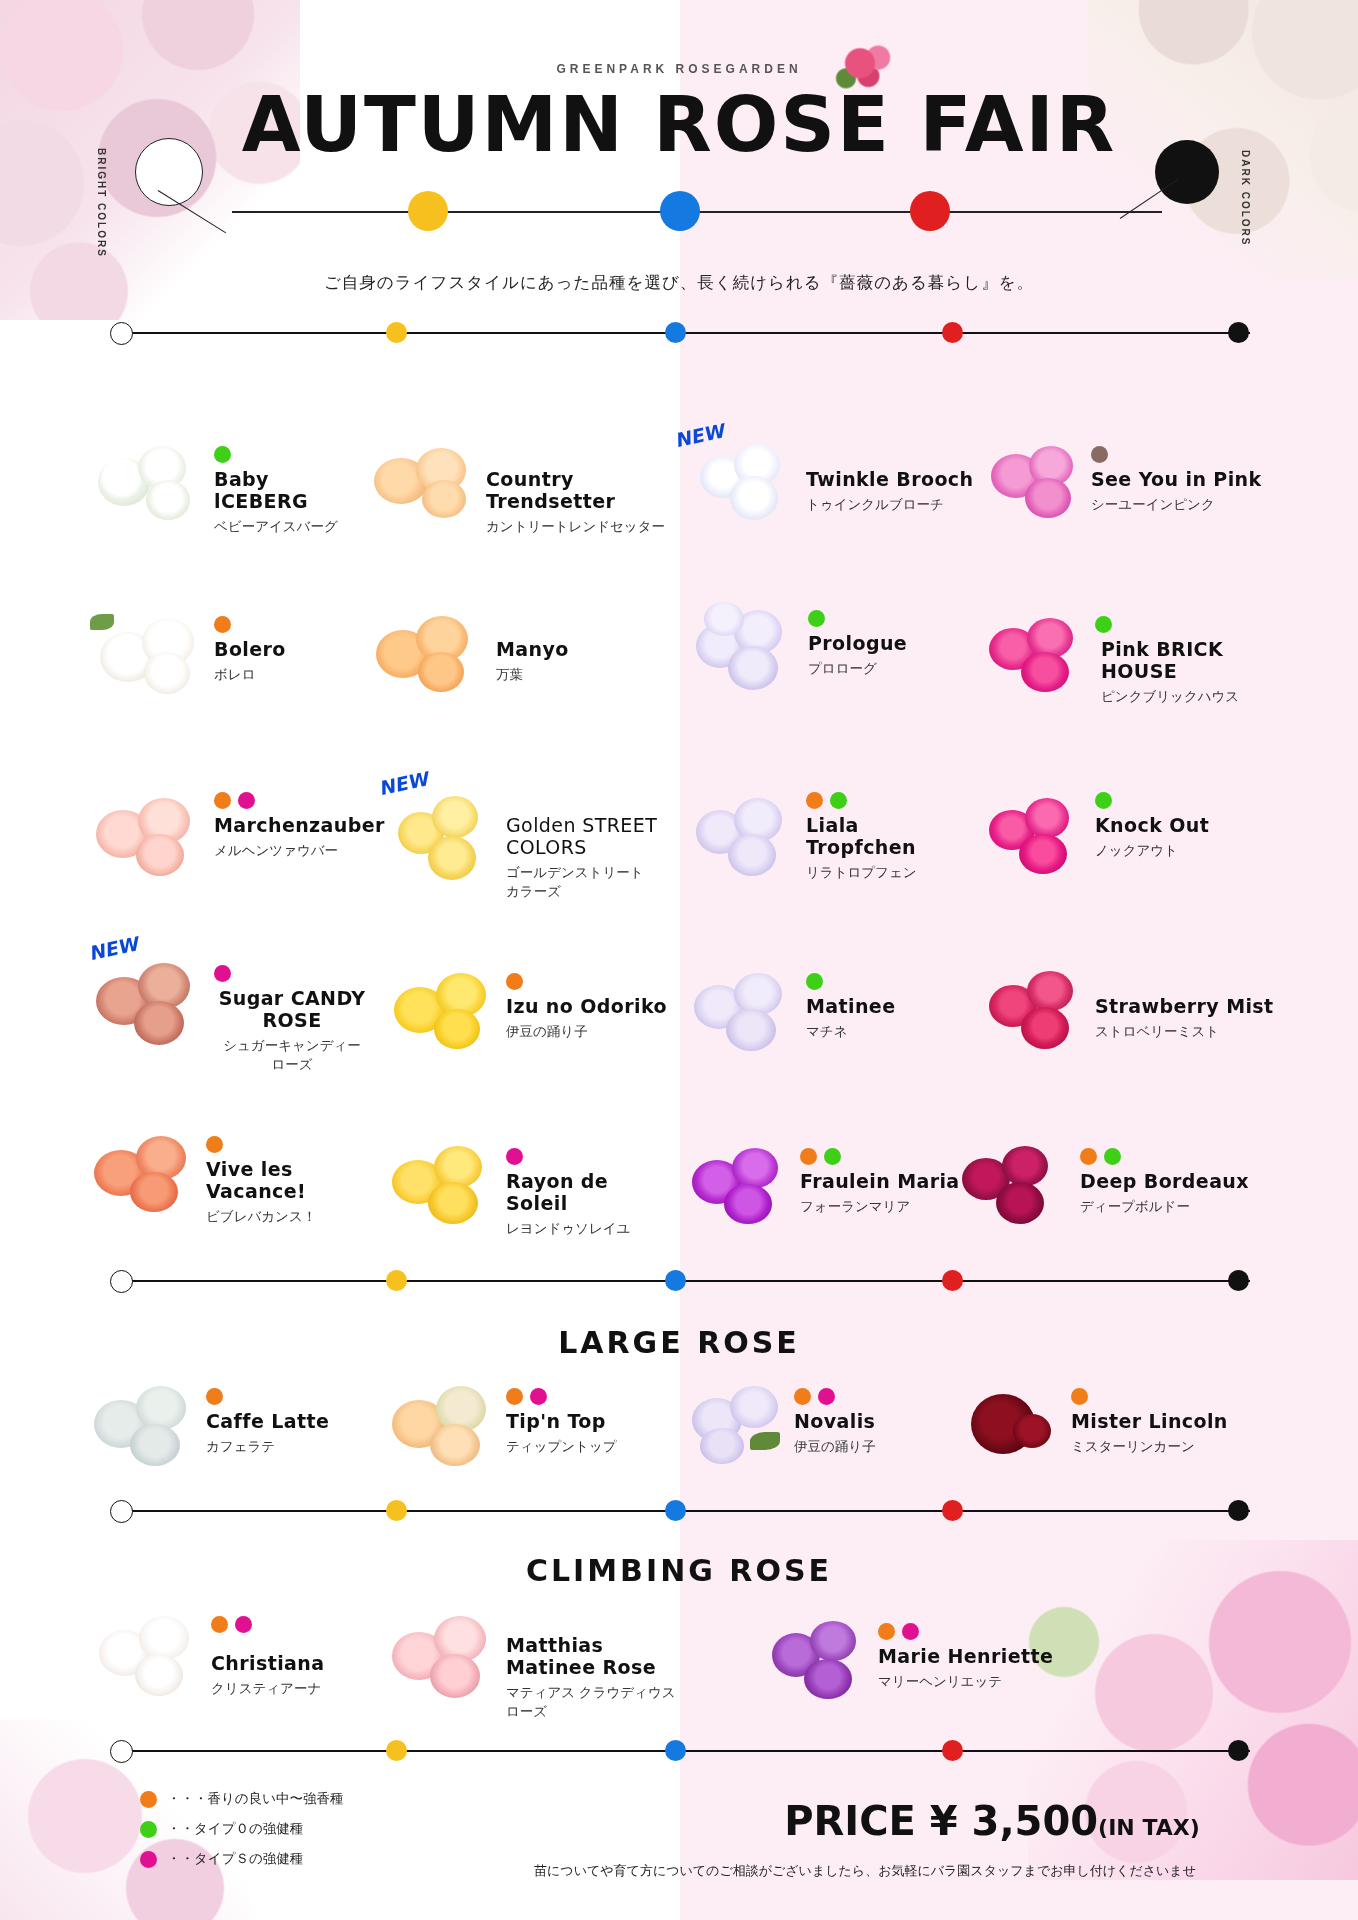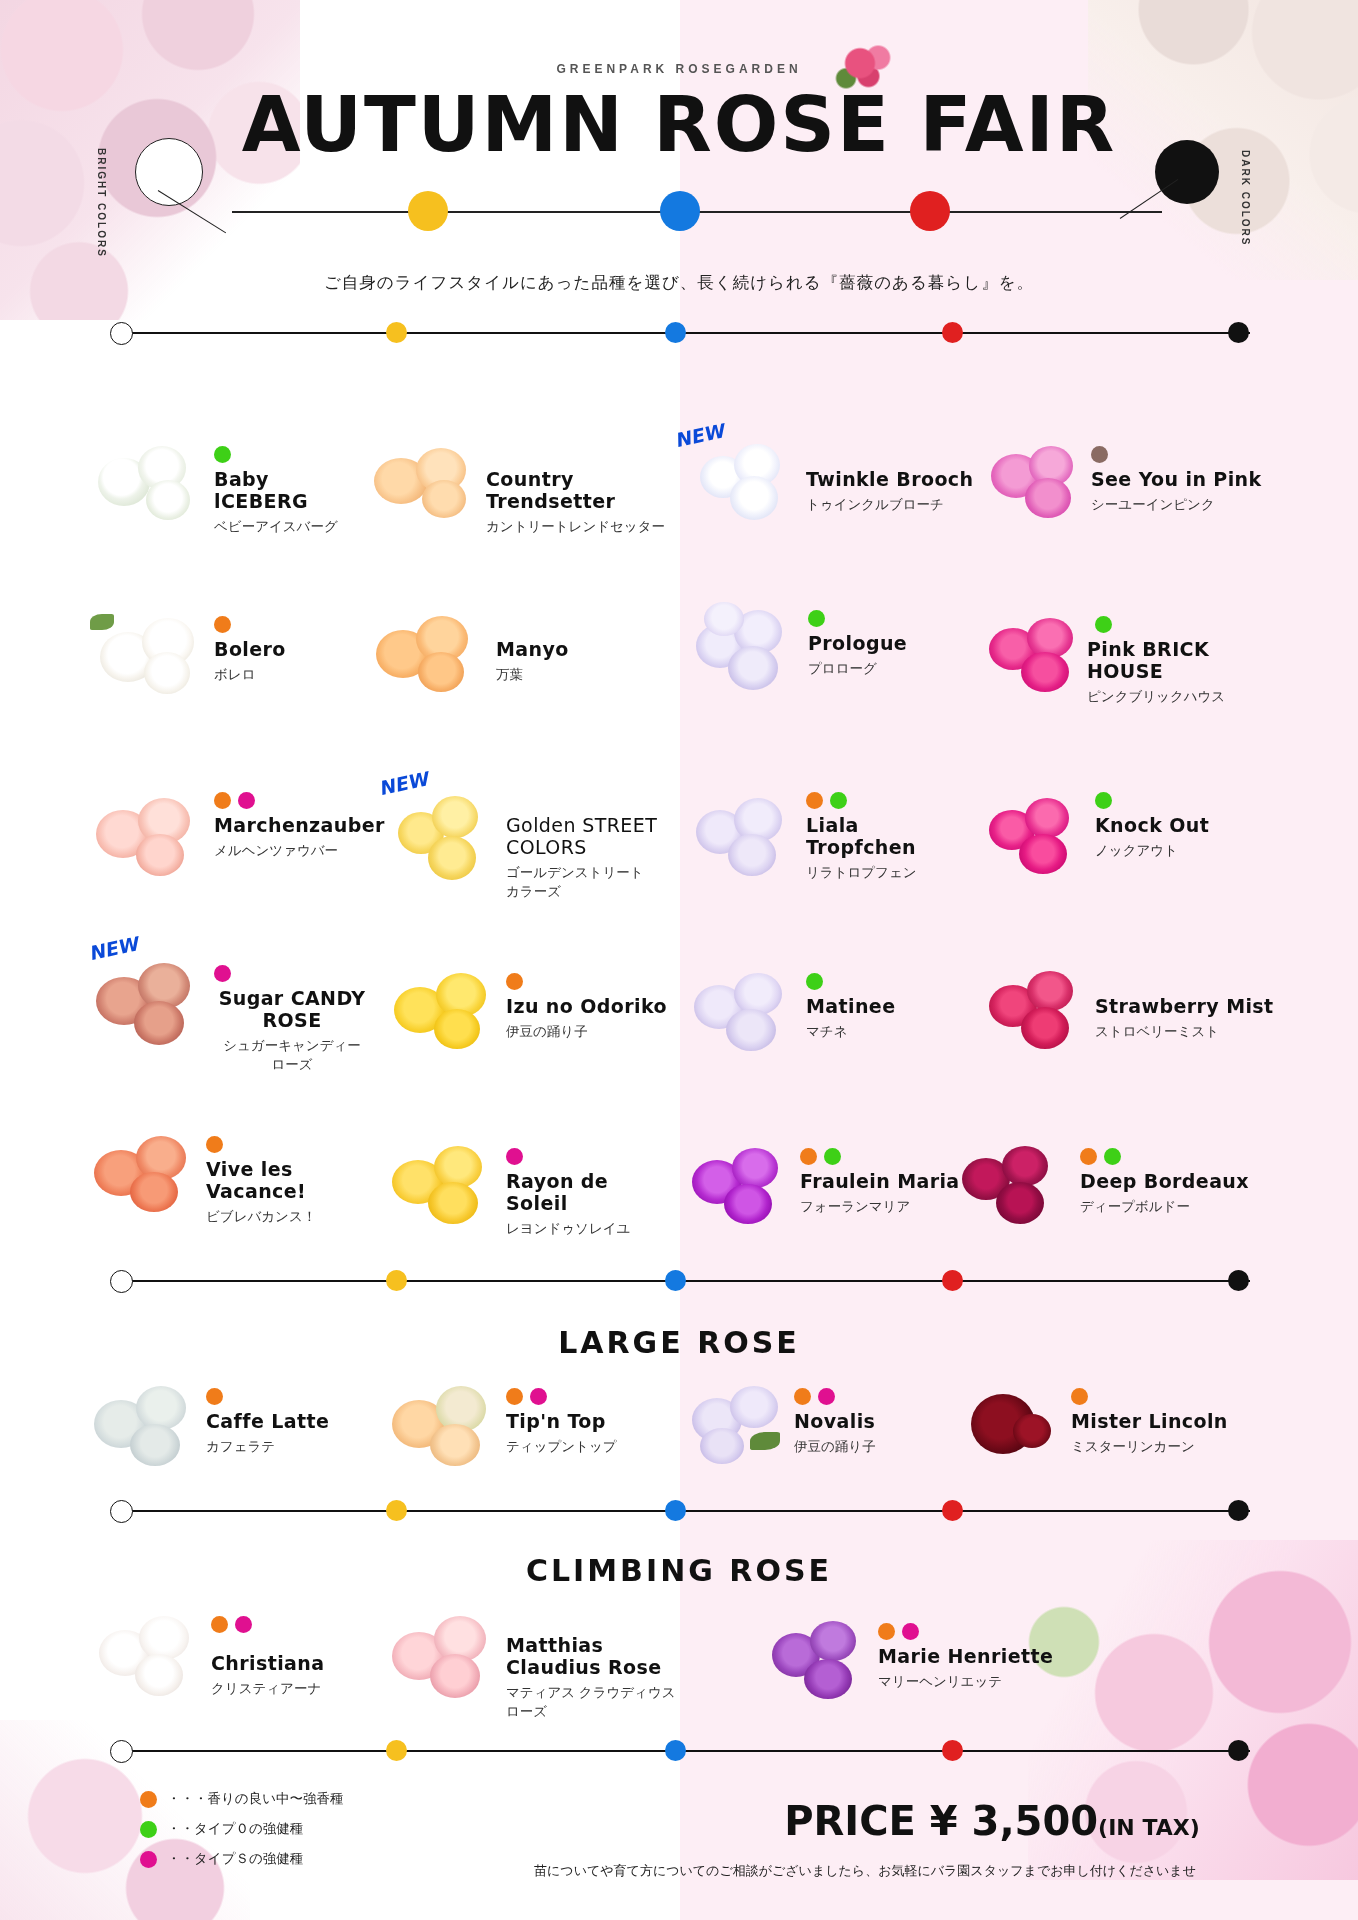--- a/index.html
+++ b/index.html
@@ -262,21 +262,21 @@
 
   <div class="rose" style="left:985px;top:608px;width:290px;height:100px;">
     <div class="photo" style="width:100px;height:86px;">
       <div class="fl" style="left:4px;top:20px;width:48px;height:42px;background:radial-gradient(circle at 50% 45%,#f85fa8 0 12px,#e62a8a 20px,#d41279 27px);"></div>
       <div class="fl" style="left:42px;top:10px;width:46px;height:40px;background:radial-gradient(circle at 50% 45%,#fa6fb2 0 12px,#e73a93 19px,#d5197f 26px);"></div>
       <div class="fl" style="left:36px;top:44px;width:48px;height:40px;background:radial-gradient(circle at 50% 45%,#f64f9f 0 12px,#e41f86 19px,#ce0f74 26px);"></div>
     </div>
     <div class="tags" style="left:110px;top:8px;">
       <div class="tag" style="background:#3ed017;"></div>
     </div>
-    <div class="txt" style="left:102px;top:30px;">
+    <div class="txt" style="left:116px;top:30px;">
       <div class="nm">Pink BRICK HOUSE</div>
       <div class="jp">ピンクブリックハウス</div>
     </div>
   </div>
 
   <div class="rose" style="left:90px;top:790px;width:280px;height:100px;">
     <div class="photo" style="width:120px;height:86px;">
       <div class="fl" style="left:6px;top:20px;width:54px;height:48px;background:radial-gradient(circle at 48% 45%,#ffd9d2 0 16px,#f8bcb0 24px,#eda193 32px);"></div>
       <div class="fl" style="left:48px;top:8px;width:52px;height:46px;background:radial-gradient(circle at 50% 45%,#ffe0d9 0 15px,#f9c4b8 22px,#efaa9c 30px);"></div>
       <div class="fl" style="left:46px;top:44px;width:48px;height:42px;background:radial-gradient(circle at 50% 45%,#ffd5cd 0 14px,#f6b6a9 21px,#ea9b8c 27px);"></div>
@@ -557,21 +557,21 @@
     </div>
   </div>
 
   <div class="rose" style="left:390px;top:1608px;width:300px;height:110px;">
     <div class="photo" style="width:110px;height:95px;">
       <div class="fl" style="left:2px;top:24px;width:54px;height:48px;background:radial-gradient(circle at 48% 45%,#ffd5d8 0 16px,#f5b7bf 24px,#e79ba7 32px);"></div>
       <div class="fl" style="left:44px;top:8px;width:52px;height:46px;background:radial-gradient(circle at 50% 45%,#ffe0e1 0 15px,#f7c2c8 22px,#eaa5b0 30px);"></div>
       <div class="fl" style="left:40px;top:46px;width:50px;height:44px;background:radial-gradient(circle at 50% 45%,#ffcfd3 0 14px,#f3b0ba 21px,#e493a1 28px);"></div>
     </div>
     <div class="txt" style="left:116px;top:26px;">
-      <div class="nm">Matthias Claudius Rose</div>
+      <div class="nm">Matthias Matinee Rose</div>
       <div class="jp">マティアス クラウディウス
 ローズ</div>
     </div>
   </div>
 
   <div class="rose" style="left:770px;top:1615px;width:290px;height:100px;">
     <div class="photo" style="width:100px;height:86px;">
       <div class="fl" style="left:2px;top:18px;width:48px;height:44px;background:radial-gradient(circle at 50% 45%,#b96bd8 0 13px,#9a45bd 20px,#81309f 27px);"></div>
       <div class="fl" style="left:40px;top:6px;width:46px;height:40px;background:radial-gradient(circle at 50% 45%,#c07ade 0 12px,#a152c3 19px,#8739a7 25px);"></div>
       <div class="fl" style="left:34px;top:44px;width:48px;height:40px;background:radial-gradient(circle at 50% 45%,#b45fd3 0 12px,#953bb6 19px,#7b2899 25px);"></div>

